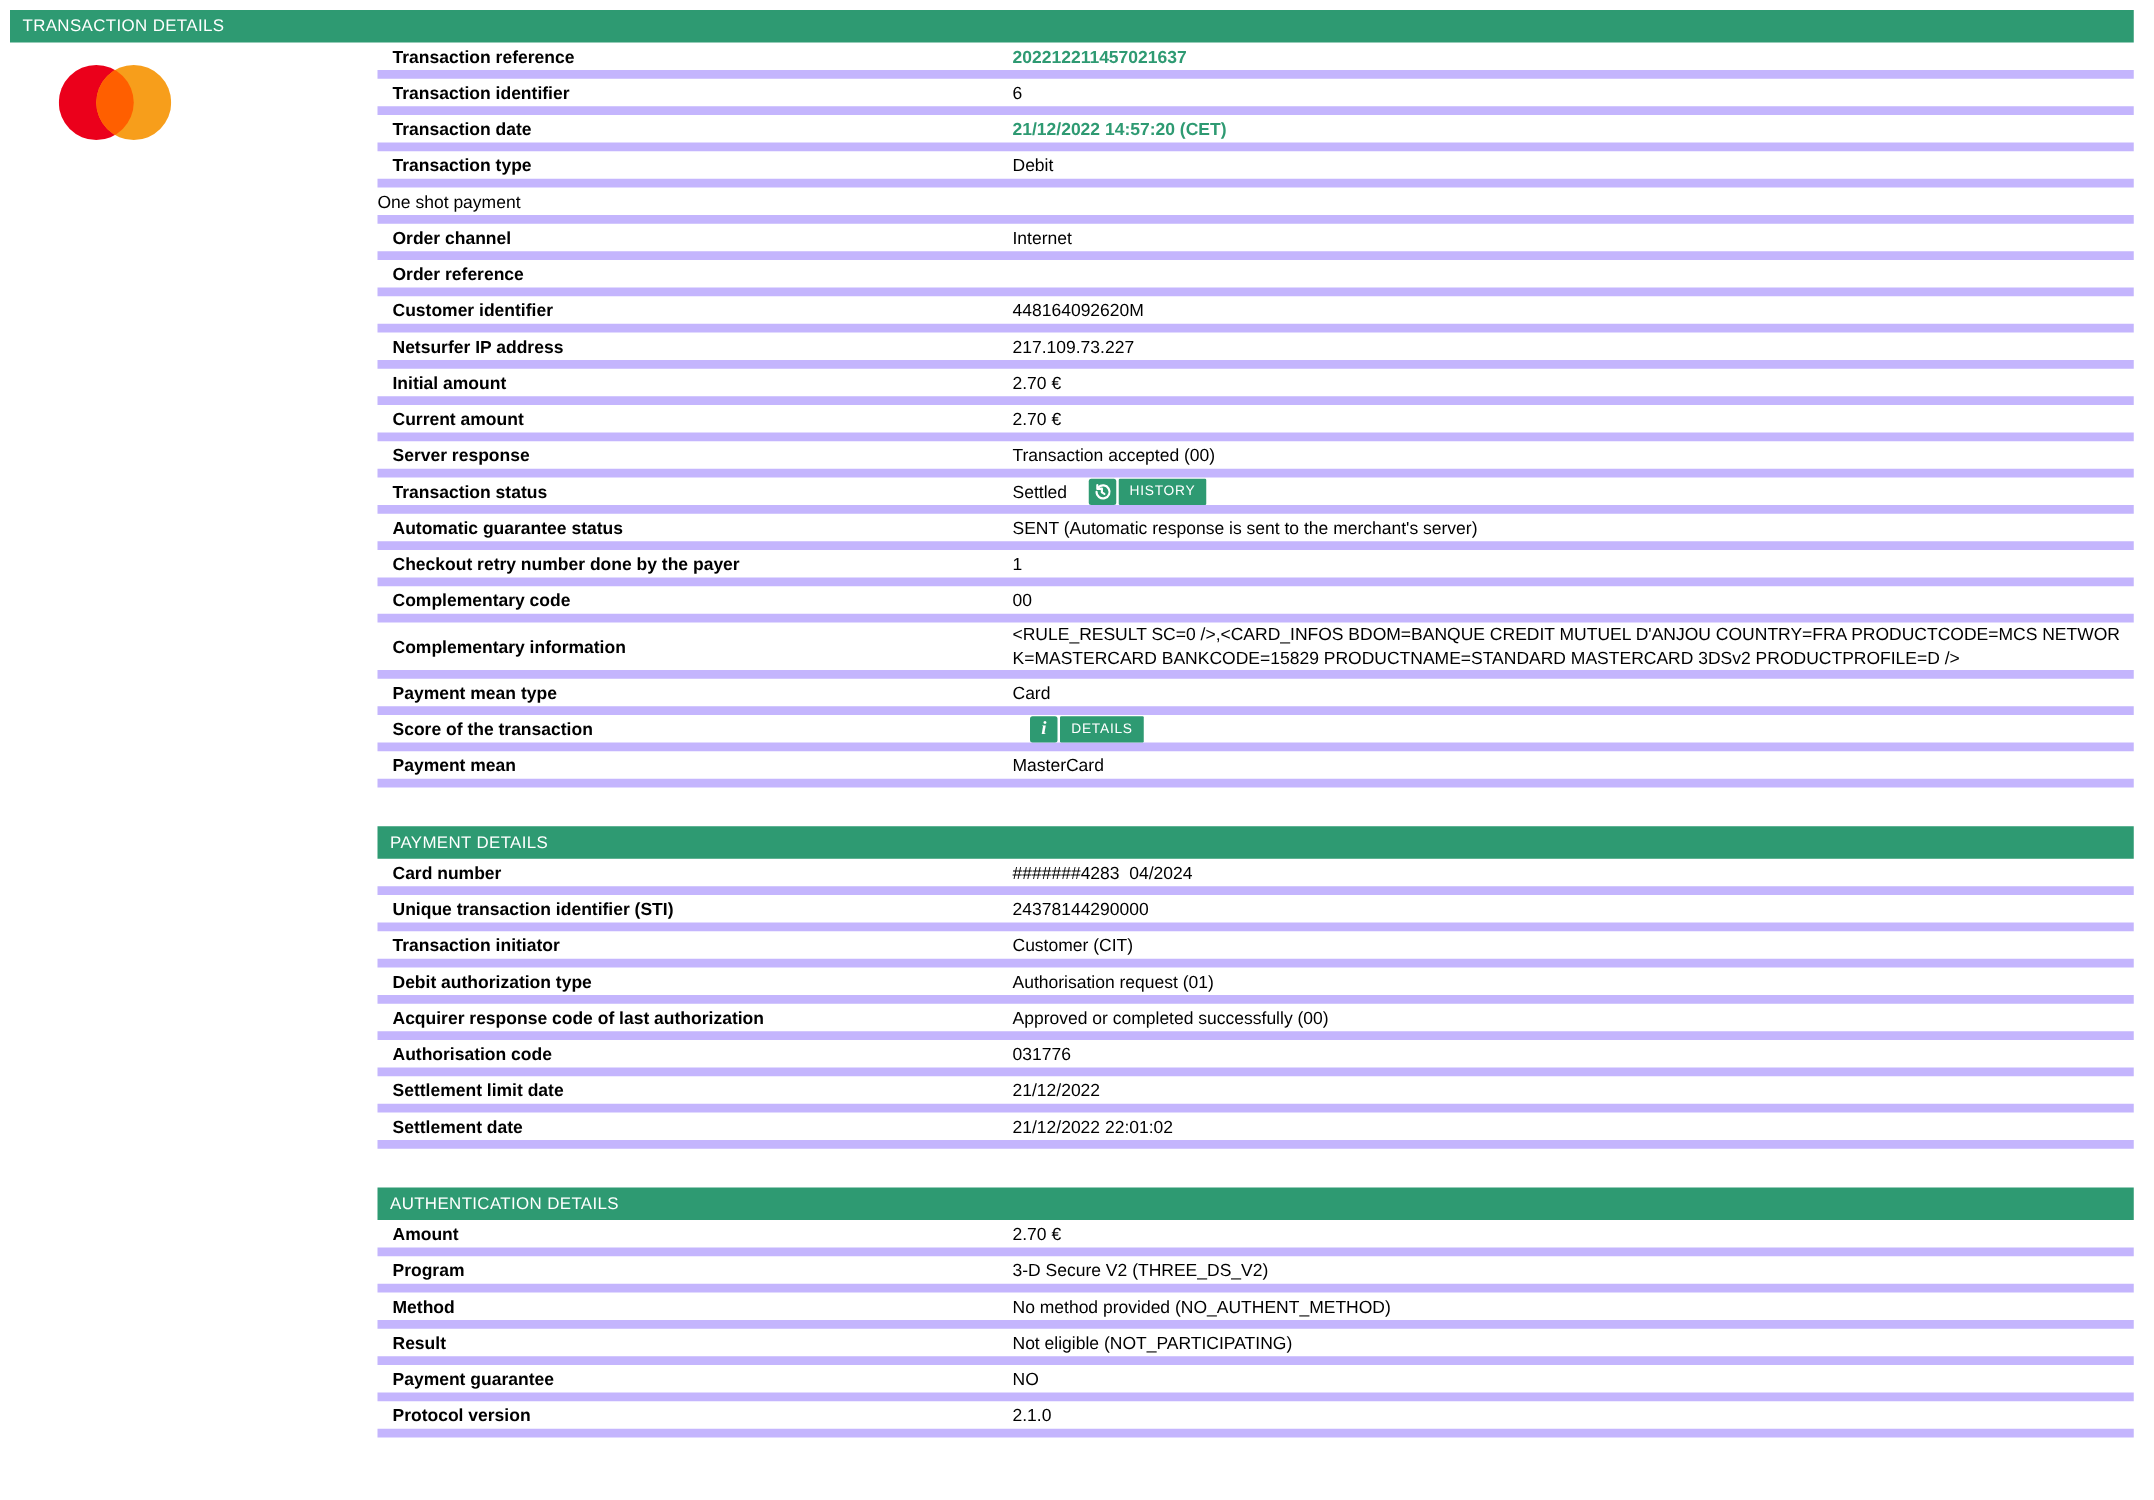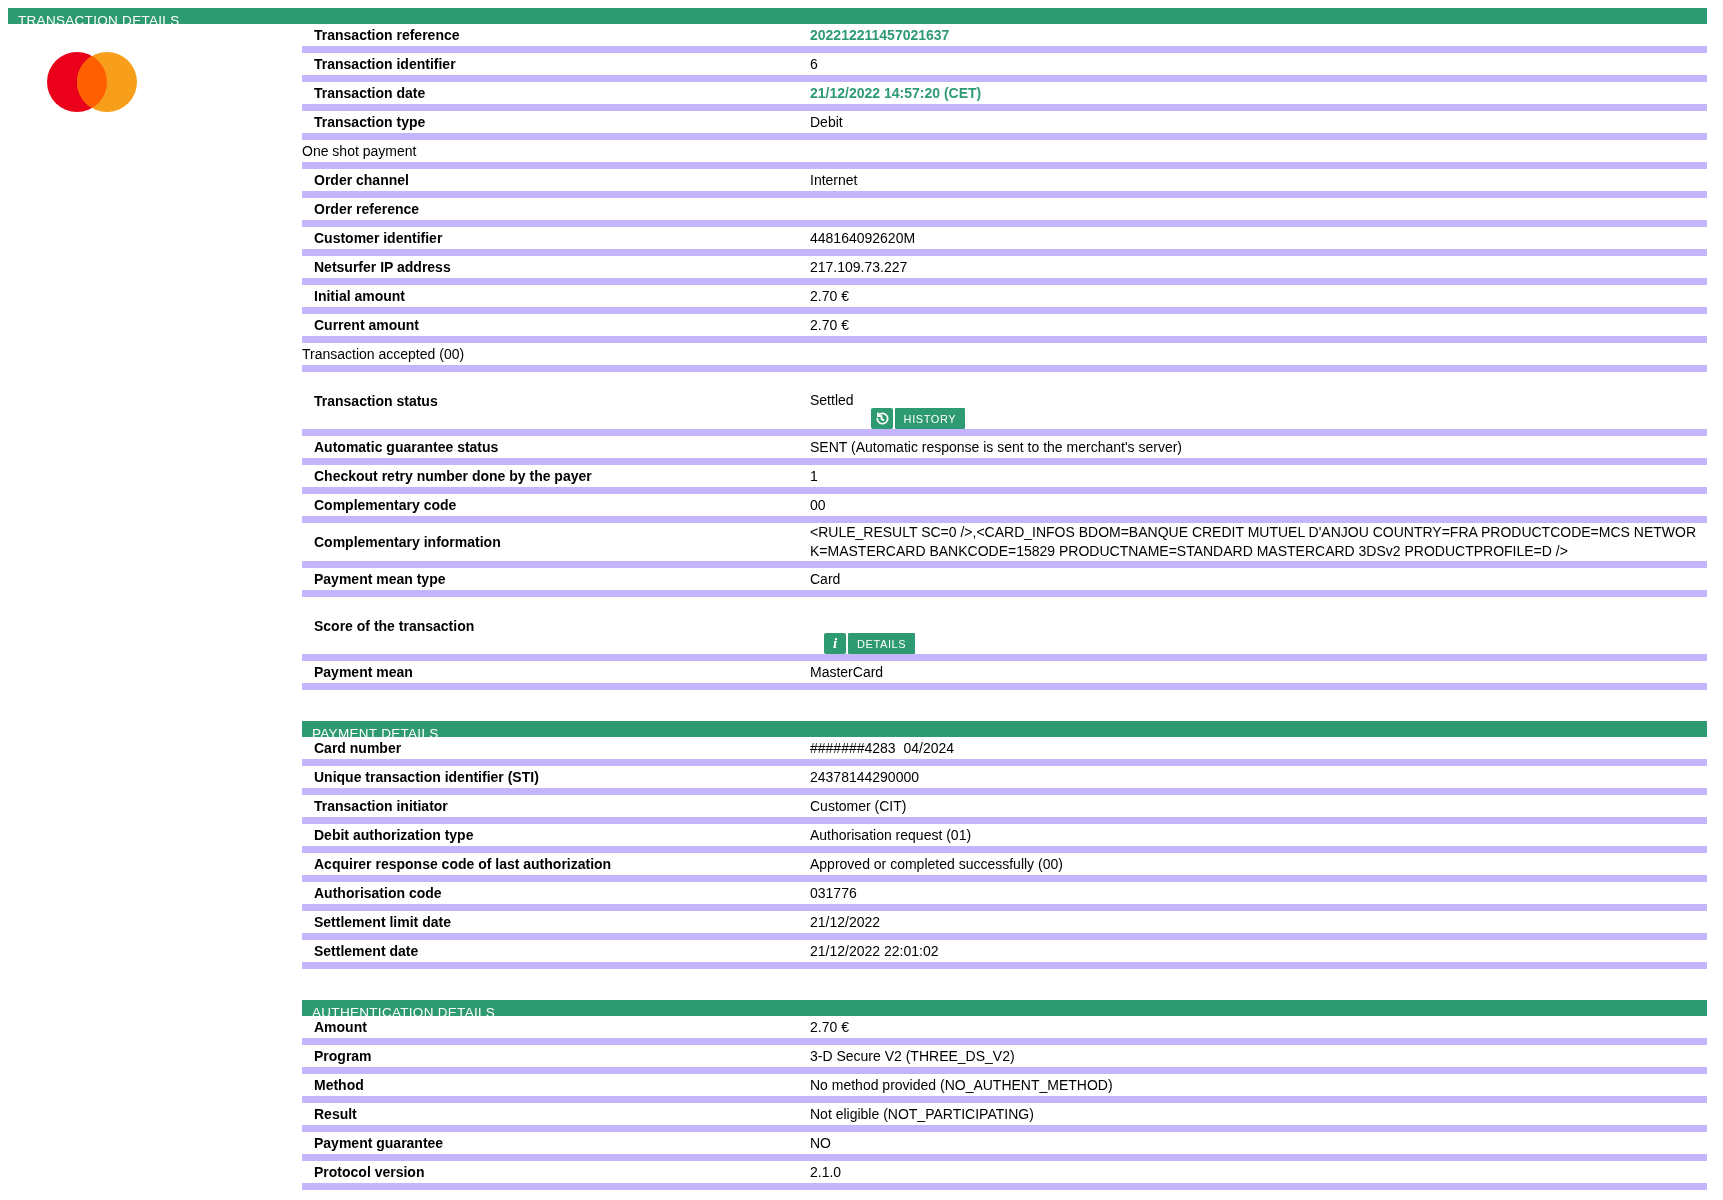--- a/index.html
+++ b/index.html
@@ -4,34 +4,34 @@
 <style>
   html,body { margin:0; padding:0; }
   body {
     width:1723px; height:1200px; background:#fff; overflow:hidden; position:relative;
     font-family:"Liberation Sans", sans-serif; font-size:14px; color:#000;
   }
   .page { padding:8px 16px 0 8px; }
   .section { margin-bottom:31px; }
   .section:last-child { margin-bottom:16px; }
   .section-bar {
-    height:16px; line-height:26px; background:var(--green,#2e9a72); color:#fff;
+    height:26px; line-height:26px; background:var(--green,#2e9a72); color:#fff;
     font-size:13.5px; letter-spacing:0.3px; padding-left:10px;
   }
   .bar-indent { margin-left:294px; }
   .rows { margin-left:294px; }
   .row {
     display:flex; align-items:center; min-height:29px; box-sizing:border-box;
     border-bottom:7px solid #c4b5fd;
   }
   .label { flex:0 0 496px; padding-left:12px; font-weight:bold; line-height:18px; }
   .value { flex:1; padding-right:10px; display:flex; align-items:center; }
   .vtext { line-height:19px; white-space:pre-wrap; word-break:break-all; }
   .green-bold .vtext { color:var(--green,#2e9a72); font-weight:bold; }
-  .btn { display:inline-flex; align-items:stretch; height:21px; margin-left:17px; cursor:pointer;margin-top:36px; }
+  .btn { display:inline-flex; align-items:stretch; height:21px; margin-left:17px; cursor:pointer; }
   .btn-icon {
     width:22px; background:var(--green,#2e9a72); border-radius:2px; margin-right:2px;
     display:flex; align-items:center; justify-content:center;
   }
   .btn-label {
     background:var(--green,#2e9a72); color:#fff; font-size:11px; letter-spacing:0.6px;
     padding:0 9px; display:flex; align-items:center; border-radius:1px;
   }
   .info-i {
     font-family:"Liberation Serif", serif; font-style:italic; font-weight:bold;
@@ -104,20 +104,21 @@
               <span class="vtext">2.70 €</span>
             </div>
           </div>
           <div class="row">
             <div class="label">Current amount</div>
             <div class="value">
               <span class="vtext">2.70 €</span>
             </div>
           </div>
           <div class="row">
+            <div class="label">Server response</div>
             <div class="value">
               <span class="vtext">Transaction accepted (00)</span>
             </div>
           </div>
           <div class="row">
             <div class="label">Transaction status</div>
             <div class="value">
               <span class="vtext">Settled</span>
               <span class="btn">
                 <span class="btn-icon">

